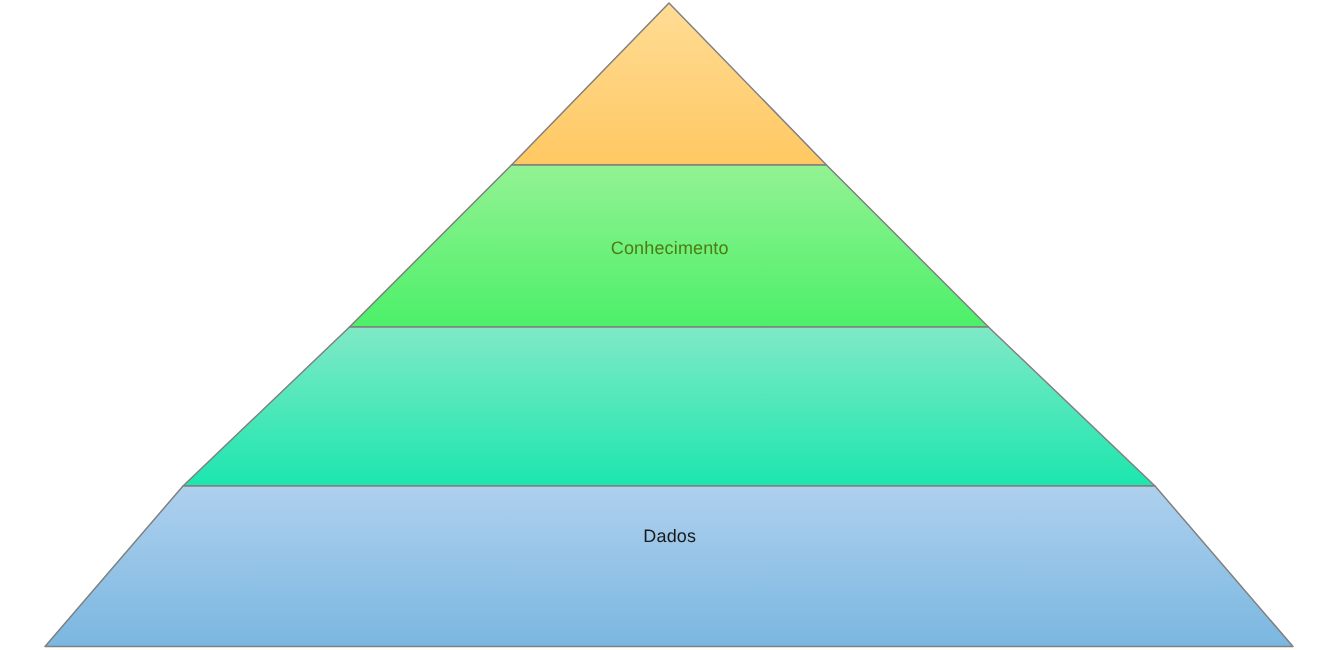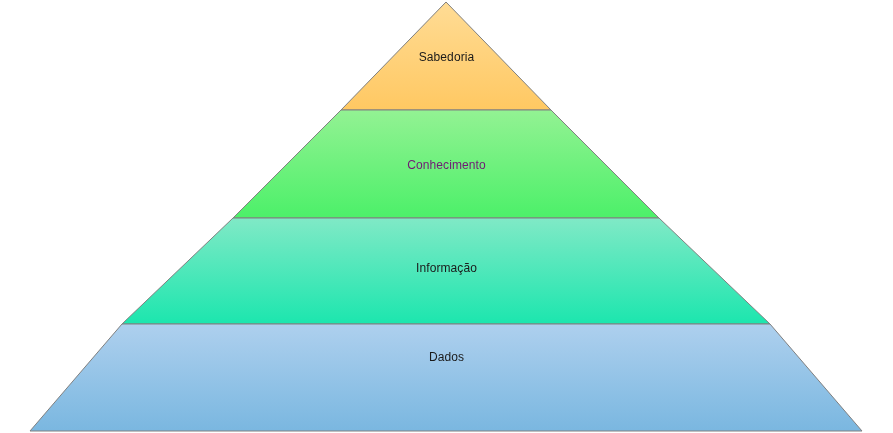--- a/index.html
+++ b/index.html
@@ -72,21 +72,19 @@
 
     <polygon id="tier-shape-1" fill="url(#grad-level-1)" stroke="#808080" stroke-width="1" stroke-linejoin="round" points="446,2 551,110 341,110"></polygon>
 
     <polygon id="tier-shape-2" fill="url(#grad-level-2)" stroke="#808080" stroke-width="1" stroke-linejoin="round" points="341,110 551,110 659,218 233,218"></polygon>
 
     <polygon id="tier-shape-3" fill="url(#grad-level-3)" stroke="#808080" stroke-width="1" stroke-linejoin="round" points="233,218 659,218 770,324 122,324"></polygon>
 
     <polygon id="tier-shape-4" fill="url(#grad-level-4)" stroke="#808080" stroke-width="1" stroke-linejoin="round" points="122,324 770,324 862,431 30,431"></polygon>
   </svg>
 
-  <div class="tier-label" id="label-wisdom" style="top: 51px; color: rgb(26, 26, 26);">Sabedoria</div>
 
-  <div class="tier-label" id="label-knowledge" style="top: 159px; color: #701a75;">Conhecimento</div>
+  <div class="tier-label" id="label-knowledge" style="top: 159px; color: #4d7c0f;">Conhecimento</div>
 
-  <div class="tier-label" id="label-information" style="top: 262px; color: rgb(26, 26, 26);">Informação</div>
 
   <div class="tier-label" id="label-data" style="top: 351px; color: rgb(26, 26, 26);">Dados</div>
 
 </div>
 
 </body></html>

